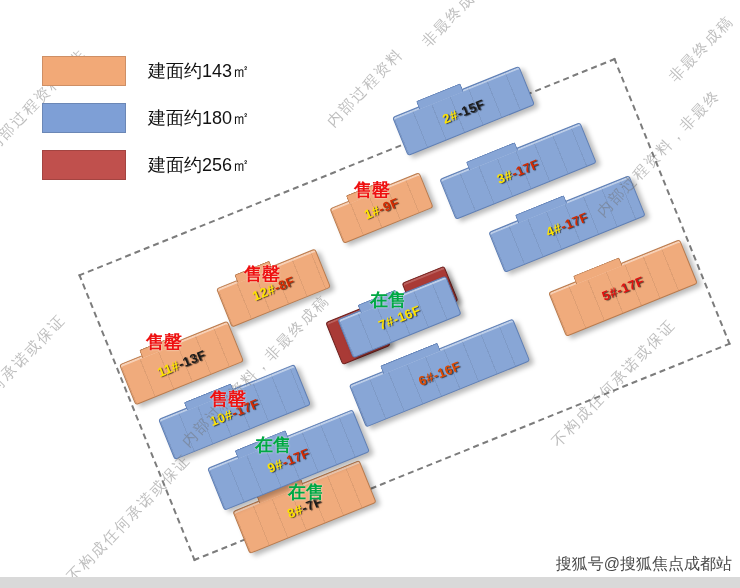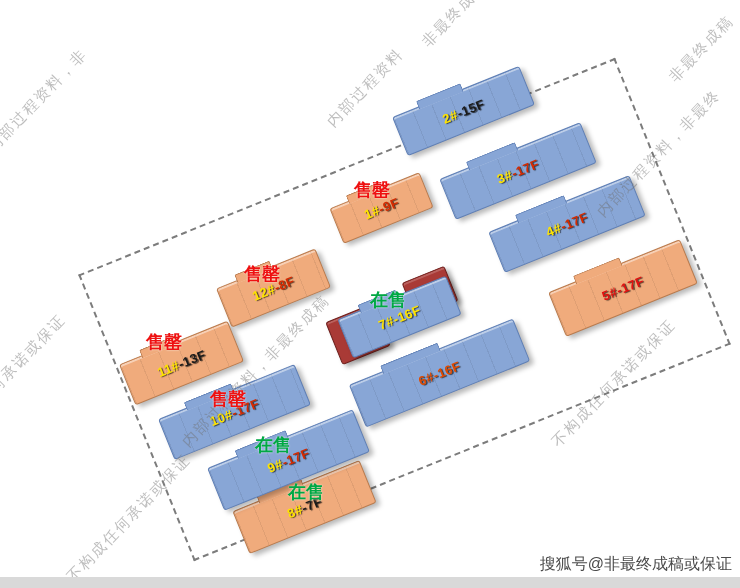--- a/index.html
+++ b/index.html
@@ -51,20 +51,34 @@
   }
   
   .bottom-bar{position:absolute;left:0;bottom:0;width:100%;height:11px;background:#d9d9d9;z-index:6;}
   .credit{position:absolute;right:8px;bottom:13px;z-index:7;font-size:16px;color:#4a4a4a;}
 </style>
 </head>
 <body>
 
 <div class="canvas">
 
+  <div class="legend">
+    <div class="legend-row">
+      <span class="swatch" style="background: rgb(242, 169, 119);"></span>
+      <span class="legend-label">建面约143㎡</span>
+    </div>
+    <div class="legend-row">
+      <span class="swatch" style="background: rgb(126, 159, 214);"></span>
+      <span class="legend-label">建面约180㎡</span>
+    </div>
+    <div class="legend-row">
+      <span class="swatch" style="background: rgb(192, 80, 77);"></span>
+      <span class="legend-label">建面约256㎡</span>
+    </div>
+  </div>
 
   <div class="site-plan">
     <div class="boundary"></div>
   <span class="wm" style="left: -10px; top: 140px; transform: rotate(-46deg);">内部过程资料，非</span>
       <span class="wm" style="left: -55px; top: 430px; transform: rotate(-46deg);">不构成任何承诺或保证</span>
       <span class="wm" style="left: 70px; top: 570px; transform: rotate(-46deg);">不构成任何承诺或保证</span>
       <span class="wm" style="left: 185px; top: 435px; transform: rotate(-46deg);">内部过程资料，非最终成稿</span>
       <span class="wm" style="left: 330px; top: 115px; transform: rotate(-46deg);">内部过程资料</span>
       <span class="wm" style="left: 425px; top: 35px; transform: rotate(-46deg);">非最终成稿或保证</span>
       <span class="wm" style="left: 600px; top: 205px; transform: rotate(-46deg);">内部过程资料，非最终</span>
@@ -111,15 +125,15 @@
         <div class="blabel"><span style="color: rgb(255, 228, 0);">11#</span><span style="color: rgb(26, 26, 26);">-13F</span></div>
       </div>
       <span class="status" style="left: 146px; top: 330px; color: rgb(238, 17, 17);">售罄</span>
       <div class="building orange" style="left: 219.5px; top: 267px; width: 105px; height: 40px; transform: rotate(-22deg);">
         <div class="blabel"><span style="color: rgb(255, 228, 0);">12#</span><span style="color: rgb(212, 42, 0);">-8F</span></div>
       </div>
       <span class="status" style="left: 244px; top: 262px; color: rgb(238, 17, 17);">售罄</span>
     </div>
 
   <div class="bottom-bar"></div>
-  <div class="credit">搜狐号@非最终成稿或保证</div>
+  <div class="credit">搜狐号@搜狐焦点成都站</div>
 
 </div>
 
 </body></html>

